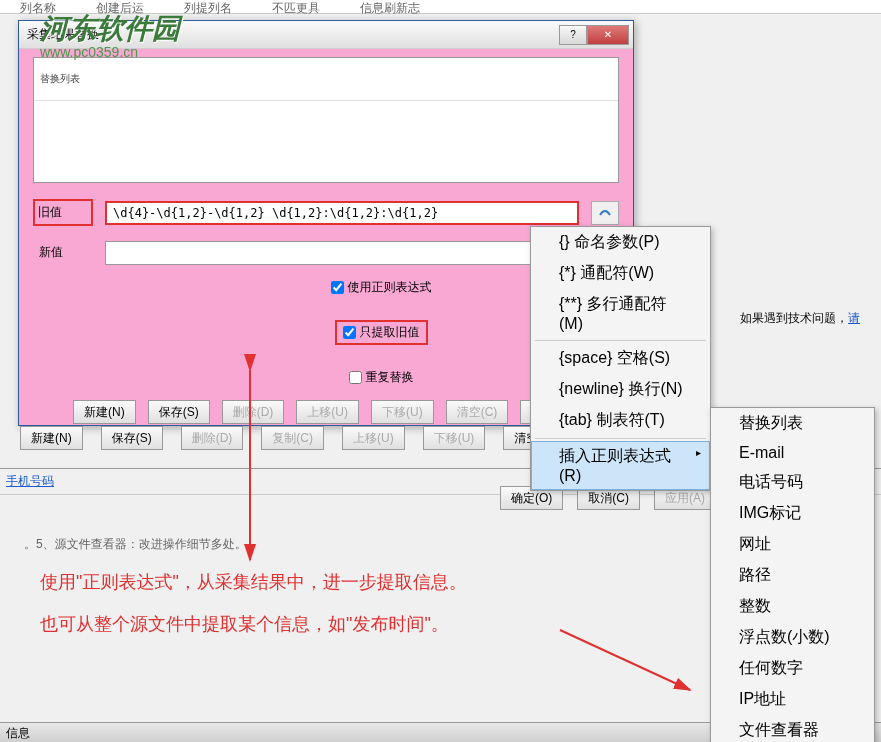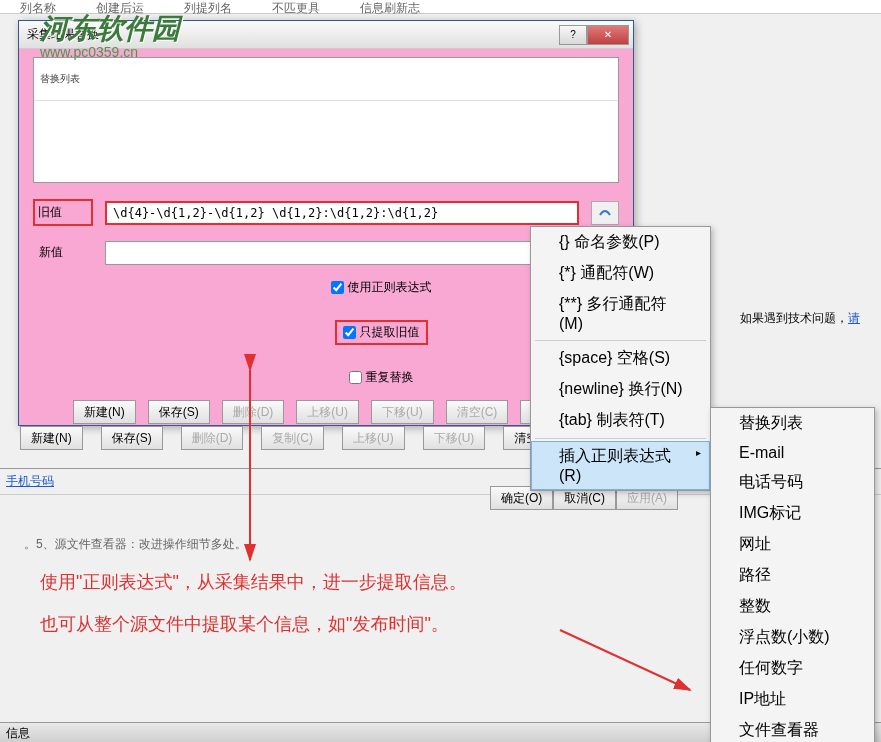--- a/index.html
+++ b/index.html
@@ -37,21 +37,21 @@
     
     .btn-row { display: flex; gap: 12px; margin-left: 40px; }
     .btn { height: 24px; padding: 0 10px; border: 1px solid #999; background: linear-gradient(#fafafa,#e0e0e0); cursor: pointer; font-size: 12px; }
     .btn:disabled { color: #aaa; }
     
     .outer-btn-row { position: absolute; top: 426px; left: 20px; display: flex; gap: 18px; }
     
     .link-bar { position: absolute; top: 468px; left: 0; width: 100%; padding: 4px 6px; border-top: 1px solid #999; border-bottom: 1px solid #ccc; }
     .link-bar a { color: #1a5acc; text-decoration: underline; font-size: 12px; }
     
-    .ok-row { position: absolute; top: 486px; left: 490px; display: flex; }
+    .ok-row { position: absolute; top: 486px; left: 500px; display: flex; gap: 14px; }
     
     .desc-line { position: absolute; top: 512px; left: 24px; color: #666; font-size: 12px; margin-top: 24px; }
     
     .red-text1 { position: absolute; top: 570px; left: 40px; color: #e03030; font-size: 18px; }
     .red-text2 { position: absolute; top: 612px; left: 40px; color: #e03030; font-size: 18px; }
     
     .side-text { position: absolute; top: 310px; left: 740px; font-size: 13px; }
     .side-text a { color: #1a5acc; text-decoration: underline; }
     
     .arrow-svg { position: absolute; top: 340px; left: 220px; width: 500px; height: 400px; pointer-events: none; z-index: 5; }

